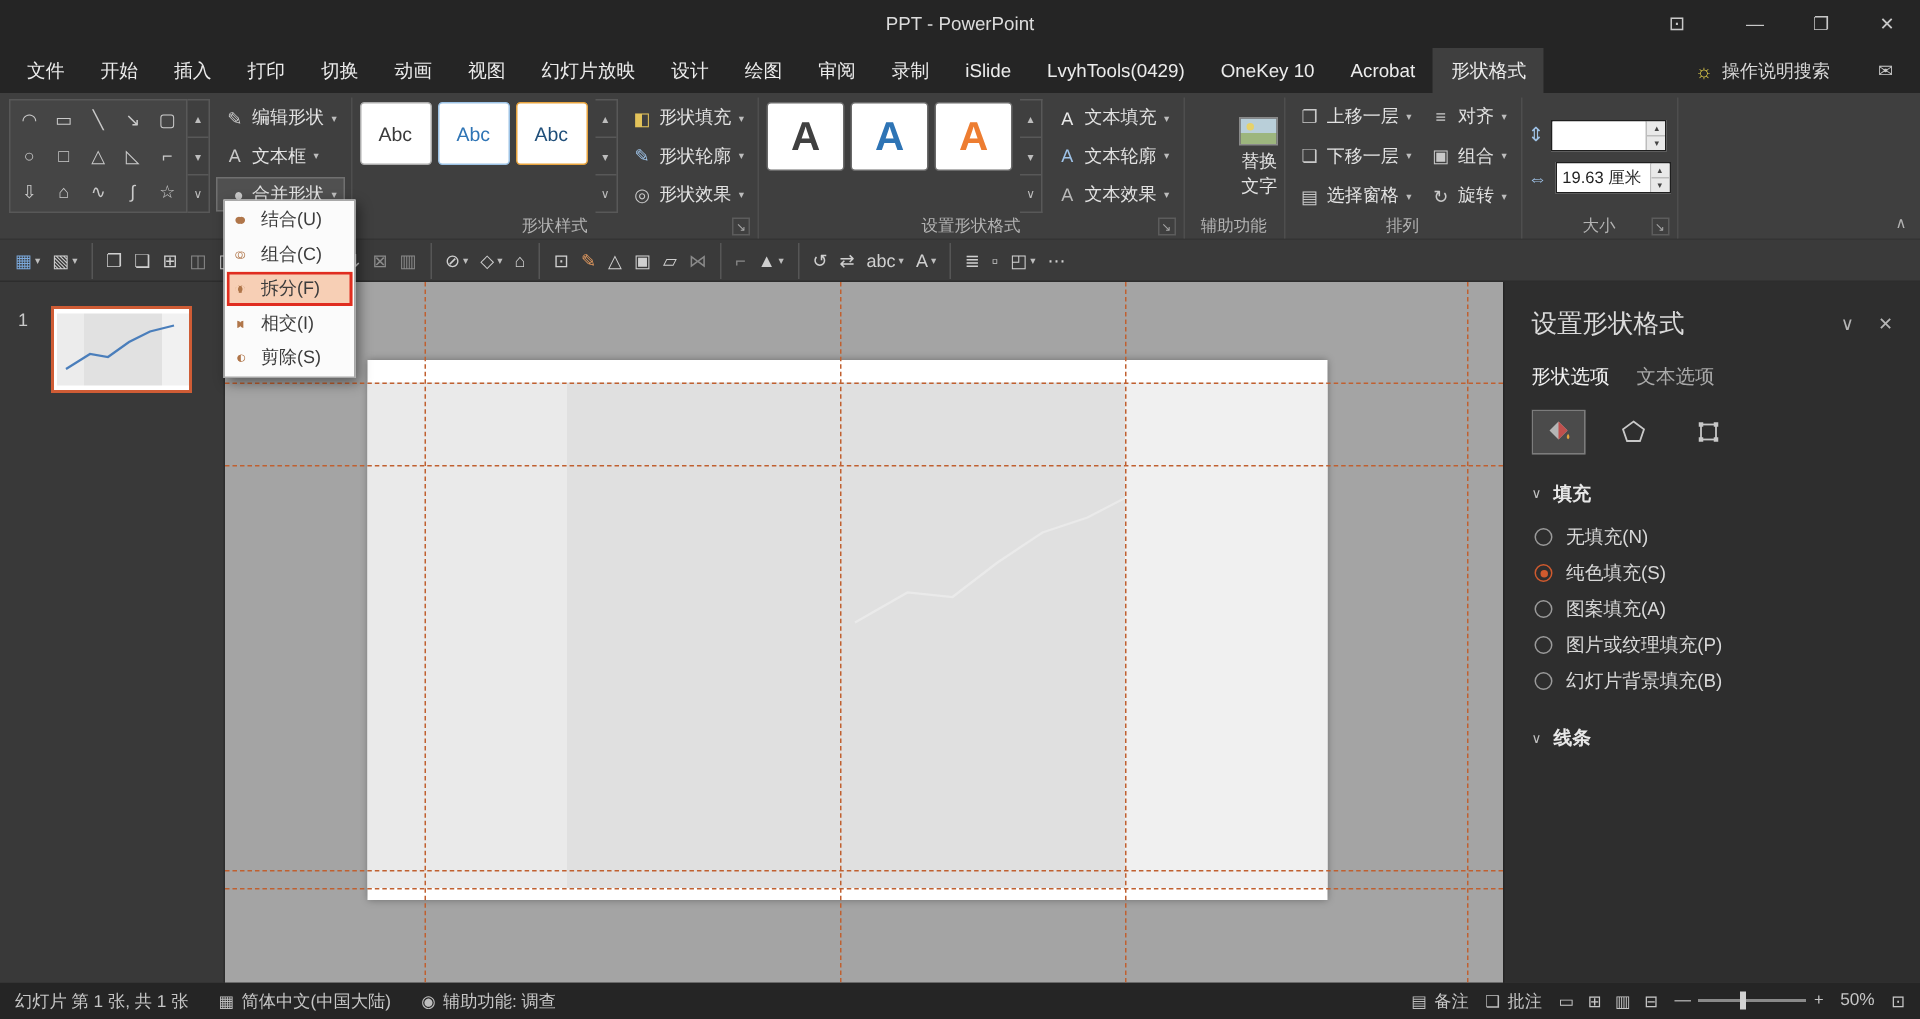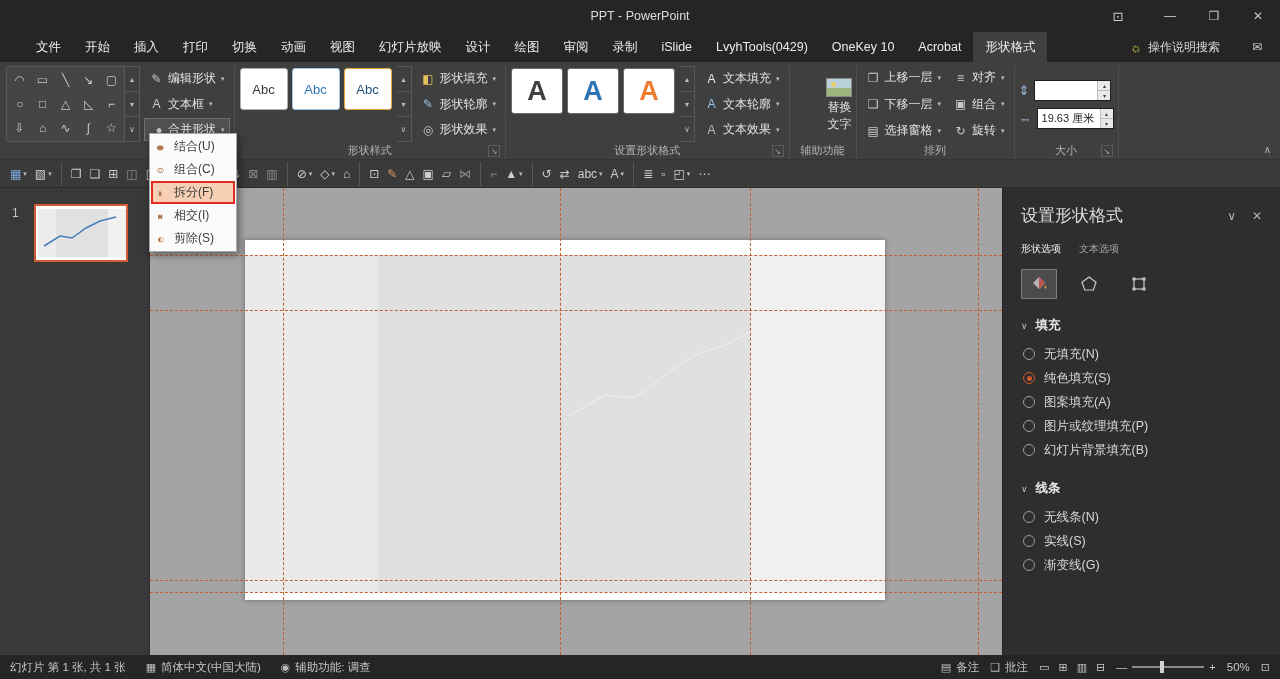--- a/index.html
+++ b/index.html
@@ -9,21 +9,21 @@
 
   
   .titlebar{height:32px;background:#252525;display:flex;align-items:stretch;position:relative;flex:0 0 auto;}
   .tb-title{position:absolute;left:0;right:0;top:0;height:32px;display:flex;align-items:center;justify-content:center;
             font-size:12.5px;color:#dcdcdc;pointer-events:none;}
   .tb-controls{margin-left:auto;display:flex;z-index:2;}
   .tb-btn{width:44px;display:flex;align-items:center;justify-content:center;color:#c8c8c8;font-size:12px;}
   .tb-btn.ribbonopt{width:40px;margin-right:10px;font-size:13px;}
 
   
-  .tabrow{height:30px;background:#252525;display:flex;align-items:stretch;padding-left:24px;flex:0 0 auto;}
+  .tabrow{height:30px;background:#252525;display:flex;align-items:stretch;padding-left:6px;flex:0 0 auto;}
   .tabs{display:flex;}
   .tab{padding:0 12px;display:flex;align-items:center;color:#ececec;font-size:12.5px;white-space:nowrap;}
   .tab.active{background:#3f3f3f;}
   .tellme{margin-left:auto;display:flex;align-items:center;gap:6px;padding:0 14px;color:#d8d8d8;white-space:nowrap;}
   .bulb{color:#e8d44d;font-size:13px;}
   .comments-top{display:flex;align-items:center;padding:0 18px;color:#c9c9c9;}
 
   
   .ribbon{height:98px;display:flex;padding:3px 0 0 2px;background:#3f3f3f;position:relative;border-bottom:1px solid #343434;flex:0 0 auto;}
   .rgroup{display:flex;flex-direction:column;border-right:1px solid #4e4e4e;padding:1px 4px 0 4px;}
@@ -87,21 +87,21 @@
   .slide{position:absolute;left:95px;top:52px;width:640px;height:360px;background:#ffffff;box-shadow:0 0 5px rgba(0,0,0,.35);}
   .band{position:absolute;top:15px;height:337px;}
   .guide-v{position:absolute;top:0;bottom:0;width:0;border-left:1px dashed #c06030;z-index:5;}
   .guide-h{position:absolute;left:0;right:0;height:0;border-top:1px dashed #c06030;z-index:5;}
 
   
   .pane{width:278px;background:#2e2e2e;padding:16px 18px;position:relative;border-left:1px solid #242424;}
   .pane-head{display:flex;align-items:center;}
   .pane-title{font-size:17px;color:#dadada;flex:1;}
   .pane-hbtn{color:#b5b5b5;margin-left:16px;font-size:12px;}
-  .pane-tabs{display:flex;gap:18px;margin-top:15px;font-size:10px;font-family:Liberation Serif, serif;}
+  .pane-tabs{display:flex;gap:18px;margin-top:15px;font-size:13px;font-family:Liberation Serif, serif;}
   .ptab{color:#a9a9a9;}
   .ptab.active{color:#f2f2f2;}
   .pane-icons{display:flex;gap:14px;margin-top:13px;}
   .ptile{width:36px;height:30px;display:flex;align-items:center;justify-content:center;}
   .ptile.sel{background:#4b4b4b;box-shadow:inset 0 0 0 1px #7c7c7c;}
   .psec{margin-top:18px;}
   .psec-head{display:flex;align-items:center;gap:8px;font-weight:bold;color:#e8e8e8;font-size:12.5px;}
   .chev{font-size:9px;color:#c2c2c2;font-weight:normal;}
   .opts{margin:8px 0 0 2px;}
   .opt{display:flex;align-items:center;gap:9px;height:24px;color:#d8d8d8;font-size:12.5px;}
@@ -772,37 +772,20 @@
             <span>幻灯片背景填充(B)</span>
           </div>
         </div>
     </div>
 
     <div class="psec">
       <div class="psec-head">
         <span class="chev">∨</span>
         <span>线条</span>
       </div>
-      <div class="opts">
-
-          <div class="opt">
-            <span class="radio"></span>
-            <span>无线条(N)</span>
-          </div>
-
-          <div class="opt">
-            <span class="radio"></span>
-            <span>实线(S)</span>
-          </div>
-
-          <div class="opt">
-            <span class="radio"></span>
-            <span>渐变线(G)</span>
-          </div>
-        </div>
     </div>
   </div>
 </div>
 
 <div class="status">
   <div class="st-item">
     <span>幻灯片 第 1 张, 共 1 张</span>
   </div>
   <div class="st-item">
     <span class="st-ic">▦</span>

